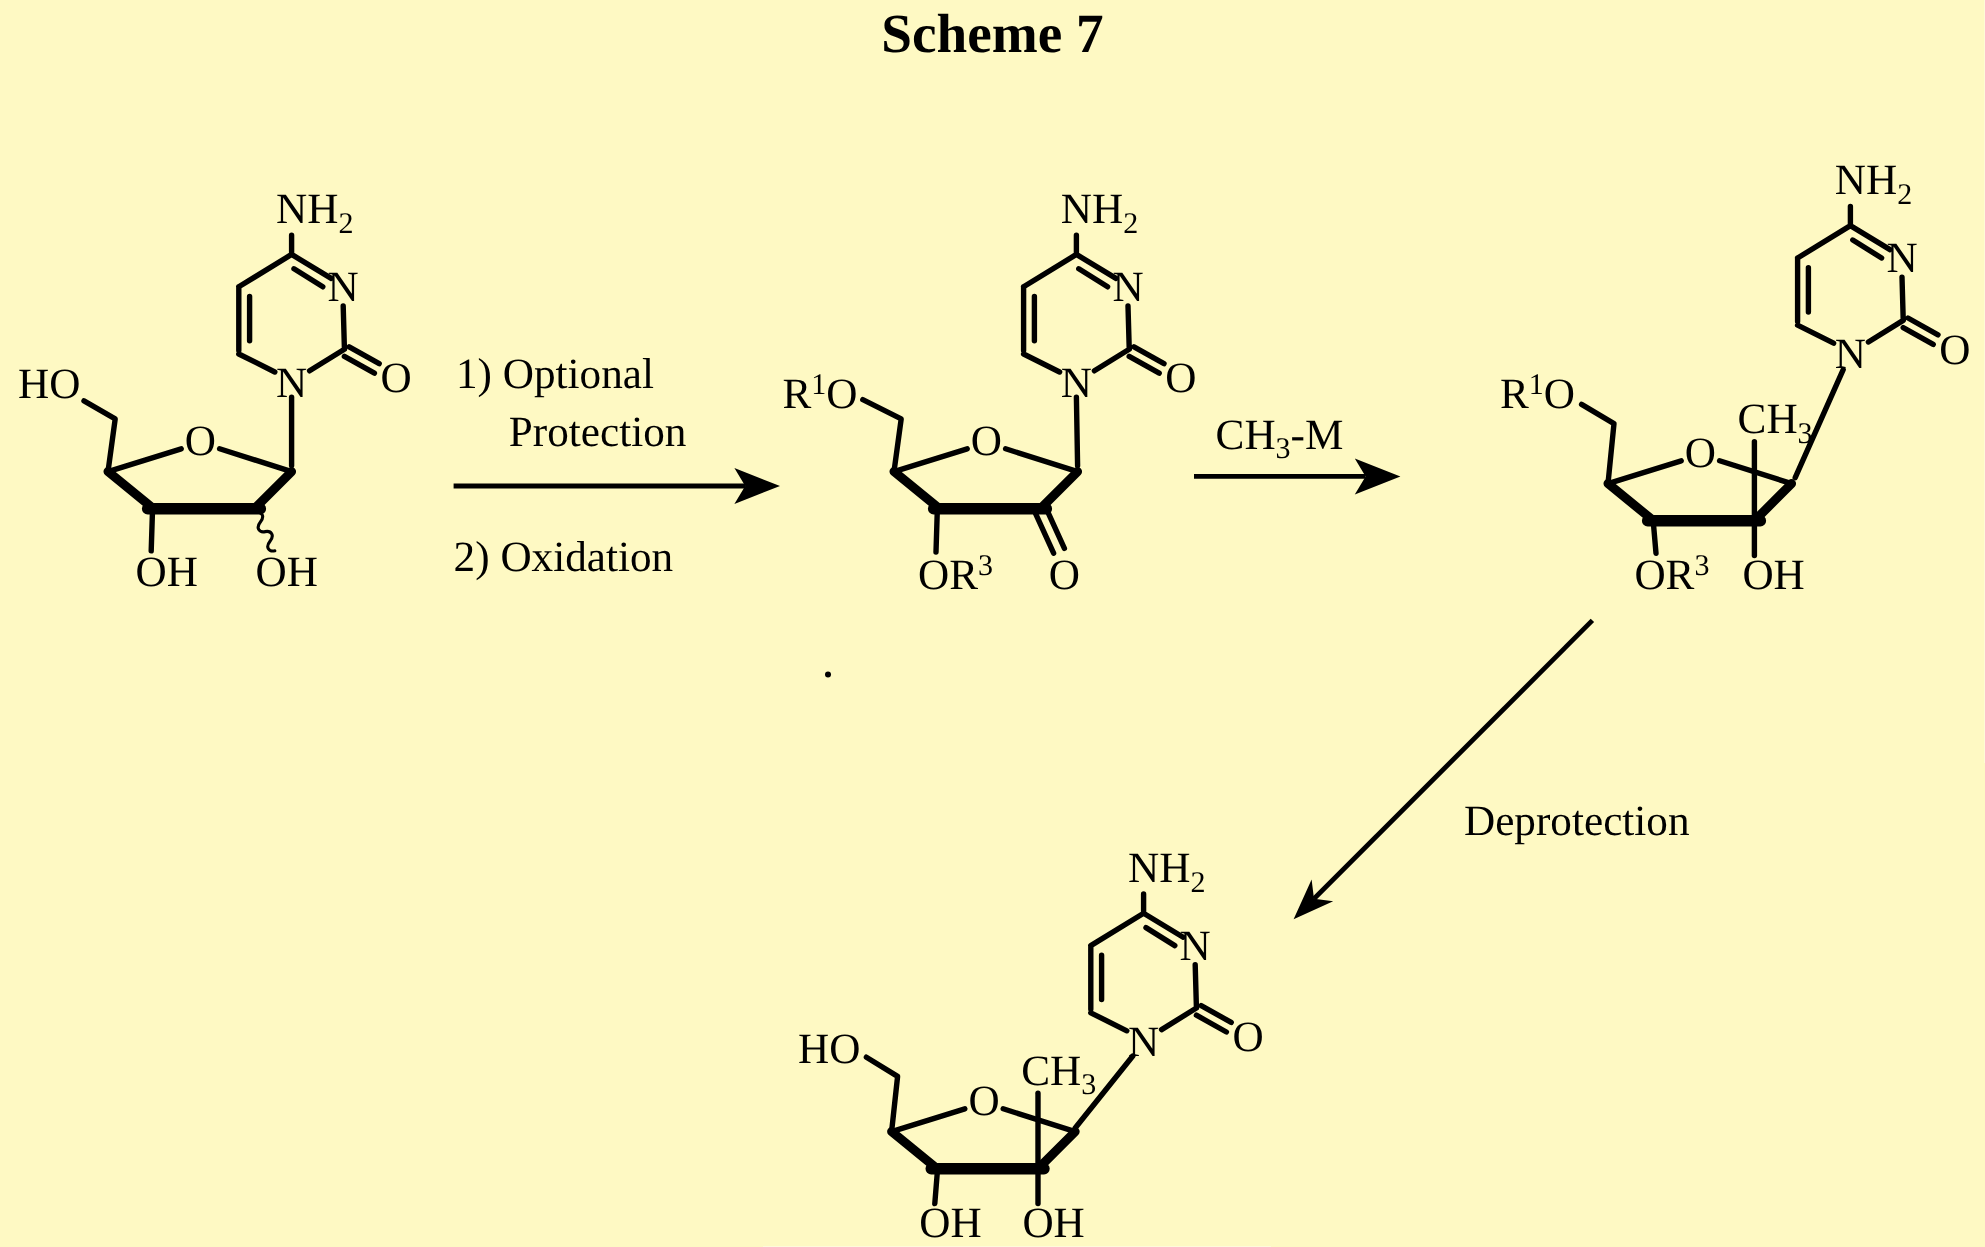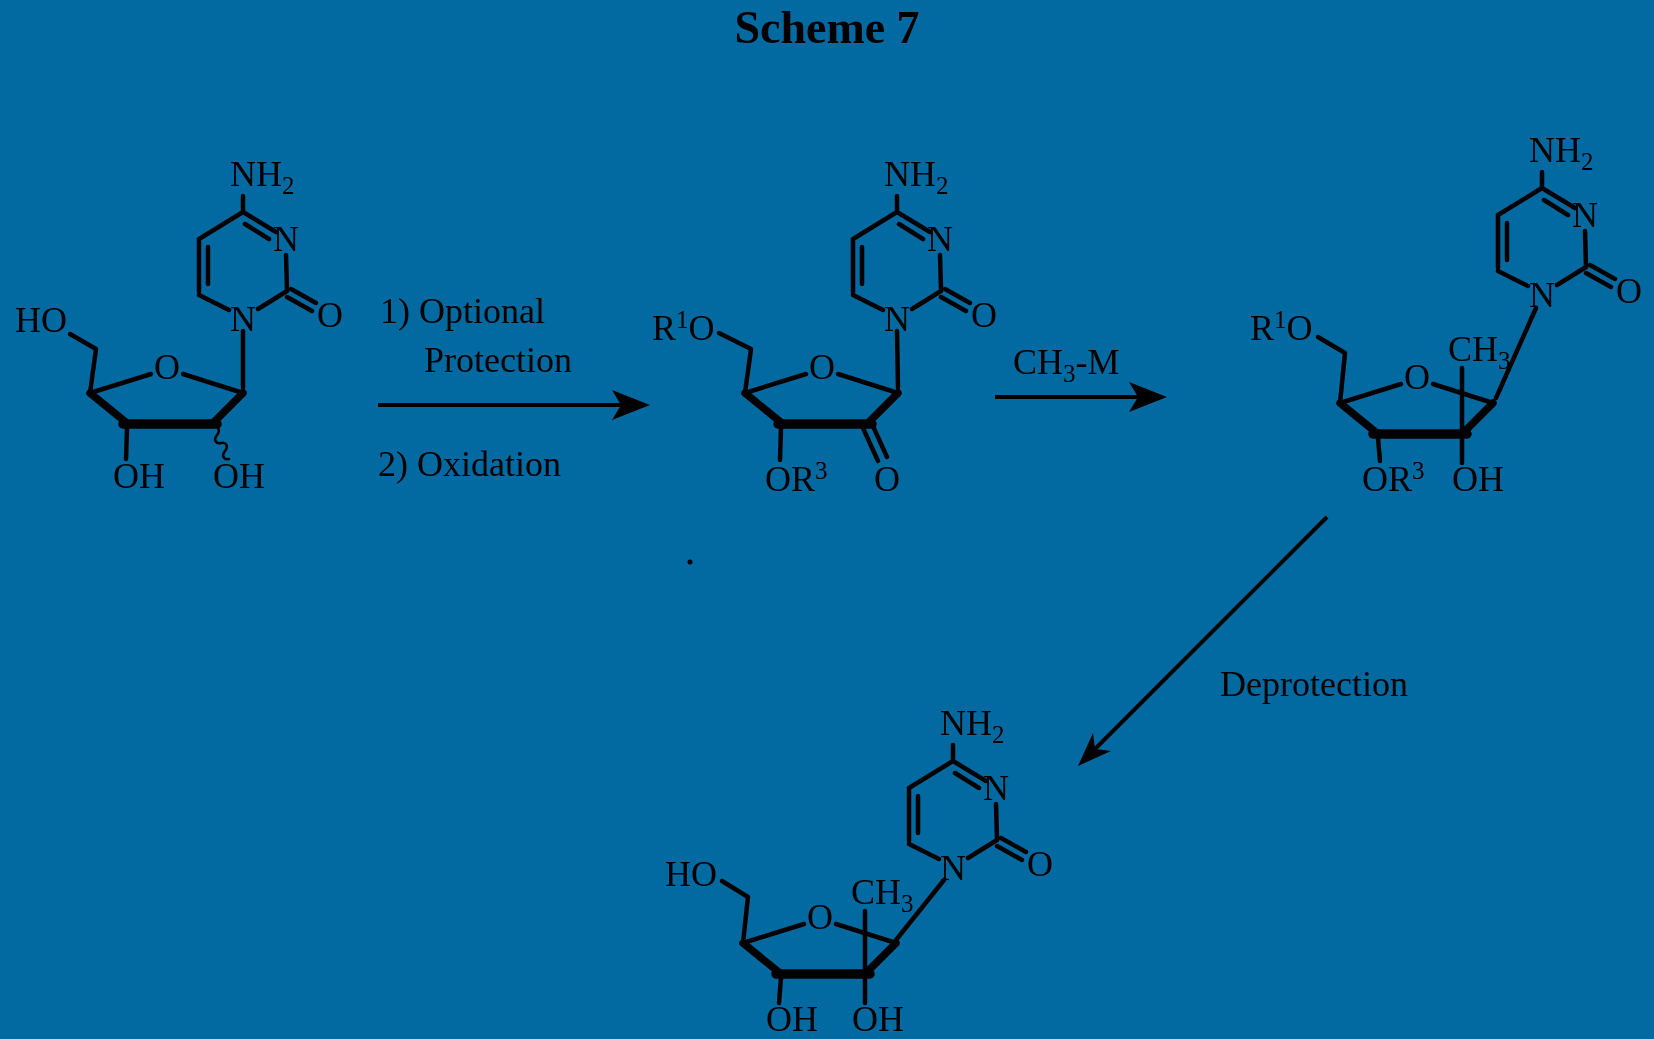--- a/index.html
+++ b/index.html
@@ -1,16 +1,16 @@
 <!DOCTYPE html>
 <html><head>
 <meta charset="utf-8">
 <style>
   html,body{margin:0;padding:0;background:#ffffff}
-  .page{position:relative;width:1654px;height:1039px;background:#0369a1;overflow:hidden}
+  .page{position:relative;width:1654px;height:1039px;background:#fef9c3;overflow:hidden}
   svg{display:block}
   .b{stroke:#000;stroke-width:4.5;fill:none;stroke-linecap:round;stroke-linejoin:round}
   .w7{stroke-width:7.5}
   .w9{stroke-width:9.5}
   .wavy{stroke:#000;stroke-width:2.6;fill:none;stroke-linecap:round}
   .arrow{stroke:#000;stroke-width:4;fill:none}
   .head{fill:#000;stroke:none}
   text{fill:#000;font-family:"Liberation Serif","DejaVu Serif",serif}
   .atom{font-size:36px}
   .small{font-size:25px}

